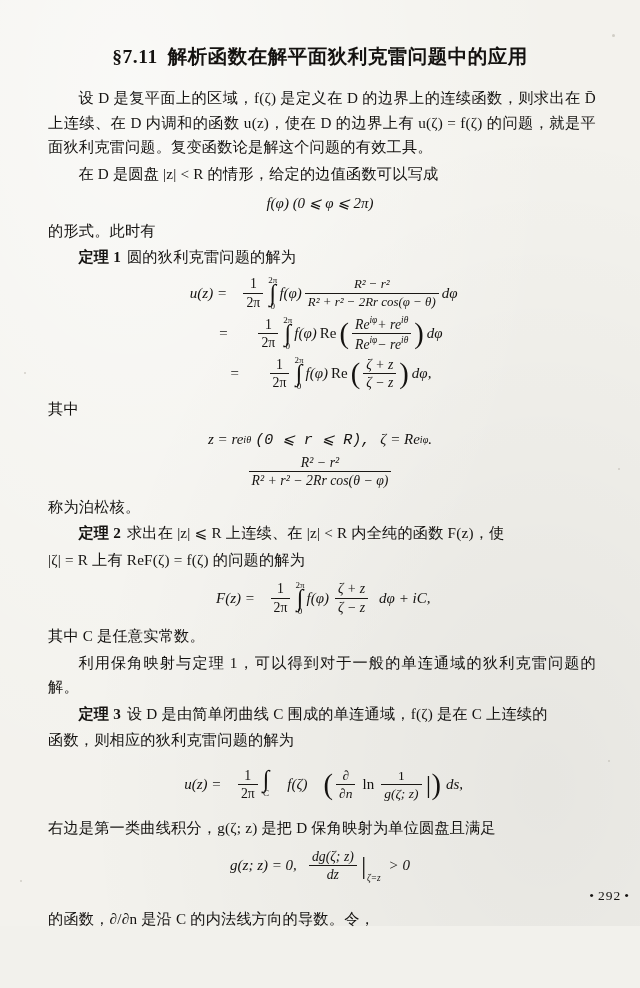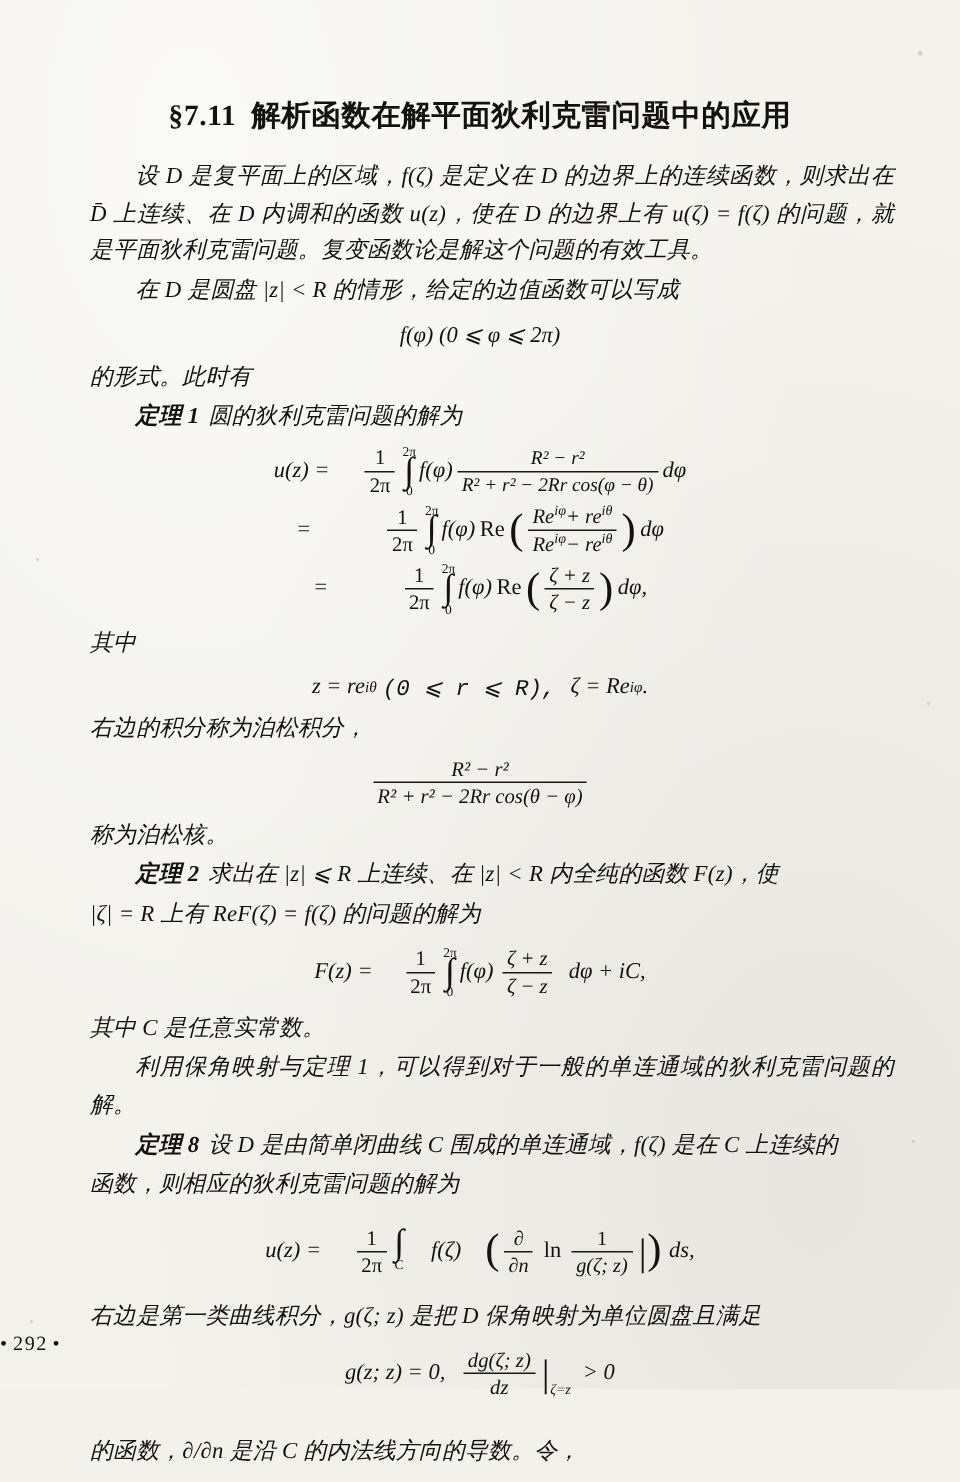--- a/index.html
+++ b/index.html
@@ -13,21 +13,21 @@
     font-family: "Liberation Serif", serif;
     color: #141210;
     position: relative;
     overflow: hidden;
   }
   .page {
     position: relative;
     width: 640px;
     height: 926px;
     box-sizing: border-box;
-    padding: 57px 44px 30px 44px;
+    padding: 37px 44px 30px 44px;
     background:
       radial-gradient(ellipse at 20% 10%, rgba(255,255,255,0.55), rgba(255,255,255,0) 60%),
       radial-gradient(ellipse at 85% 85%, rgba(0,0,0,0.05), rgba(0,0,0,0) 60%),
       #f3f2ed;
   }
   .speck {
     position: absolute;
     background: #b9b5ac;
     border-radius: 50%;
     opacity: .6;
@@ -37,27 +37,26 @@
     font-weight: bold;
     text-align: center;
     margin: 6px 0 16px 0;
     letter-spacing: 0.5px;
     font-family: "Liberation Serif", serif;
   }
   h1.section-title .num {
     margin-right: 10px;
   }
   p {
-    margin: 0 0 2px 16px;
+    margin: 0 0 2px 4px;
     font-size: 15.2px;
     line-height: 1.62;
     text-align: justify;
     text-justify: inter-ideograph;
     letter-spacing: 0.2px;
-    font-style: italic;
   }
   p.indent {
     text-indent: 2em;
   }
   .thm-label {
     font-weight: bold;
     margin-right: 6px;
   }
   .eq {
     text-align: center;
@@ -73,21 +72,21 @@
     display: flex;
     justify-content: center;
     align-items: center;
     margin: 4px 0;
     font-size: 15px;
     font-style: italic;
   }
   .eq-row .lead {
     display: inline-block;
     min-width: 52px;
-    text-align: left;
+    text-align: center;
     padding-right: 6px;
     font-style: italic;
   }
   .frac {
     display: inline-flex;
     flex-direction: column;
     align-items: center;
     vertical-align: middle;
     margin: 0 3px;
     font-size: 0.92em;
@@ -134,23 +133,23 @@
     line-height: 0.7;
     vertical-align: middle;
   }
   sub, sup {
     font-size: 0.68em;
   }
   .upright { font-style: normal; }
   .footer {
     position: absolute;
     left: 0;
-    right: 0;
+    right: 10px;
     bottom: 22px;
-    text-align: left;
+    text-align: right;
     font-size: 13.5px;
     letter-spacing: 1px;
   }
   .footer .page-num { margin: 0 3px; }
   .mono-sub { font-size: 0.62em; }
 </style>
 </head>
 <body>
 
 <div class="page">
@@ -258,21 +257,20 @@
 
   <div class="eq-row" style="margin:8px 0 6px 0;">
     <span>z = re</span>
       <sup>iθ</sup>
     <span style="margin-left:4px;font-family:Liberation Mono, monospace;">(0 ⩽ r ⩽ R),</span>
     <span style="margin-left:10px;font-style:italic;">ζ = Re</span>
       <sup>iφ</sup>
       <span>.</span>
   </div>
 
-  <p>右边的积分称为泊松积分，</p>
 
   <div class="eq-row" style="margin:6px 0 6px 0;">
     <span class="frac">
       <span class="num">R² − r²</span>
       <span class="bar"></span>
       <span class="den">R² + r² − 2Rr cos(θ − φ)</span>
     </span>
   </div>
 
   <p>称为泊松核。</p>
@@ -301,21 +299,21 @@
       <span class="den">ζ − z</span>
     </span>
     <span style="margin-left:8px;">dφ + iC,</span>
   </div>
 
   <p>其中 C 是任意实常数。</p>
 
   <p class="indent">利用保角映射与定理 1，可以得到对于一般的单连通域的狄利克雷问题的解。</p>
 
   <p class="indent">
-    <span class="thm-label">定理 8</span><span>设 D 是由简单闭曲线 C 围成的单连通域，f(ζ) 是在 C 上连续的</span>
+    <span class="thm-label">定理 3</span><span>设 D 是由简单闭曲线 C 围成的单连通域，f(ζ) 是在 C 上连续的</span>
   </p>
   <p>函数，则相应的狄利克雷问题的解为</p>
 
   <div class="eq-row" style="margin:8px 0 8px 0;">
     <span class="lead">u(z) =</span>
     <span class="frac">
       <span class="num upright">1</span>
       <span class="bar"></span>
       <span class="den upright">2π</span>
     </span>

